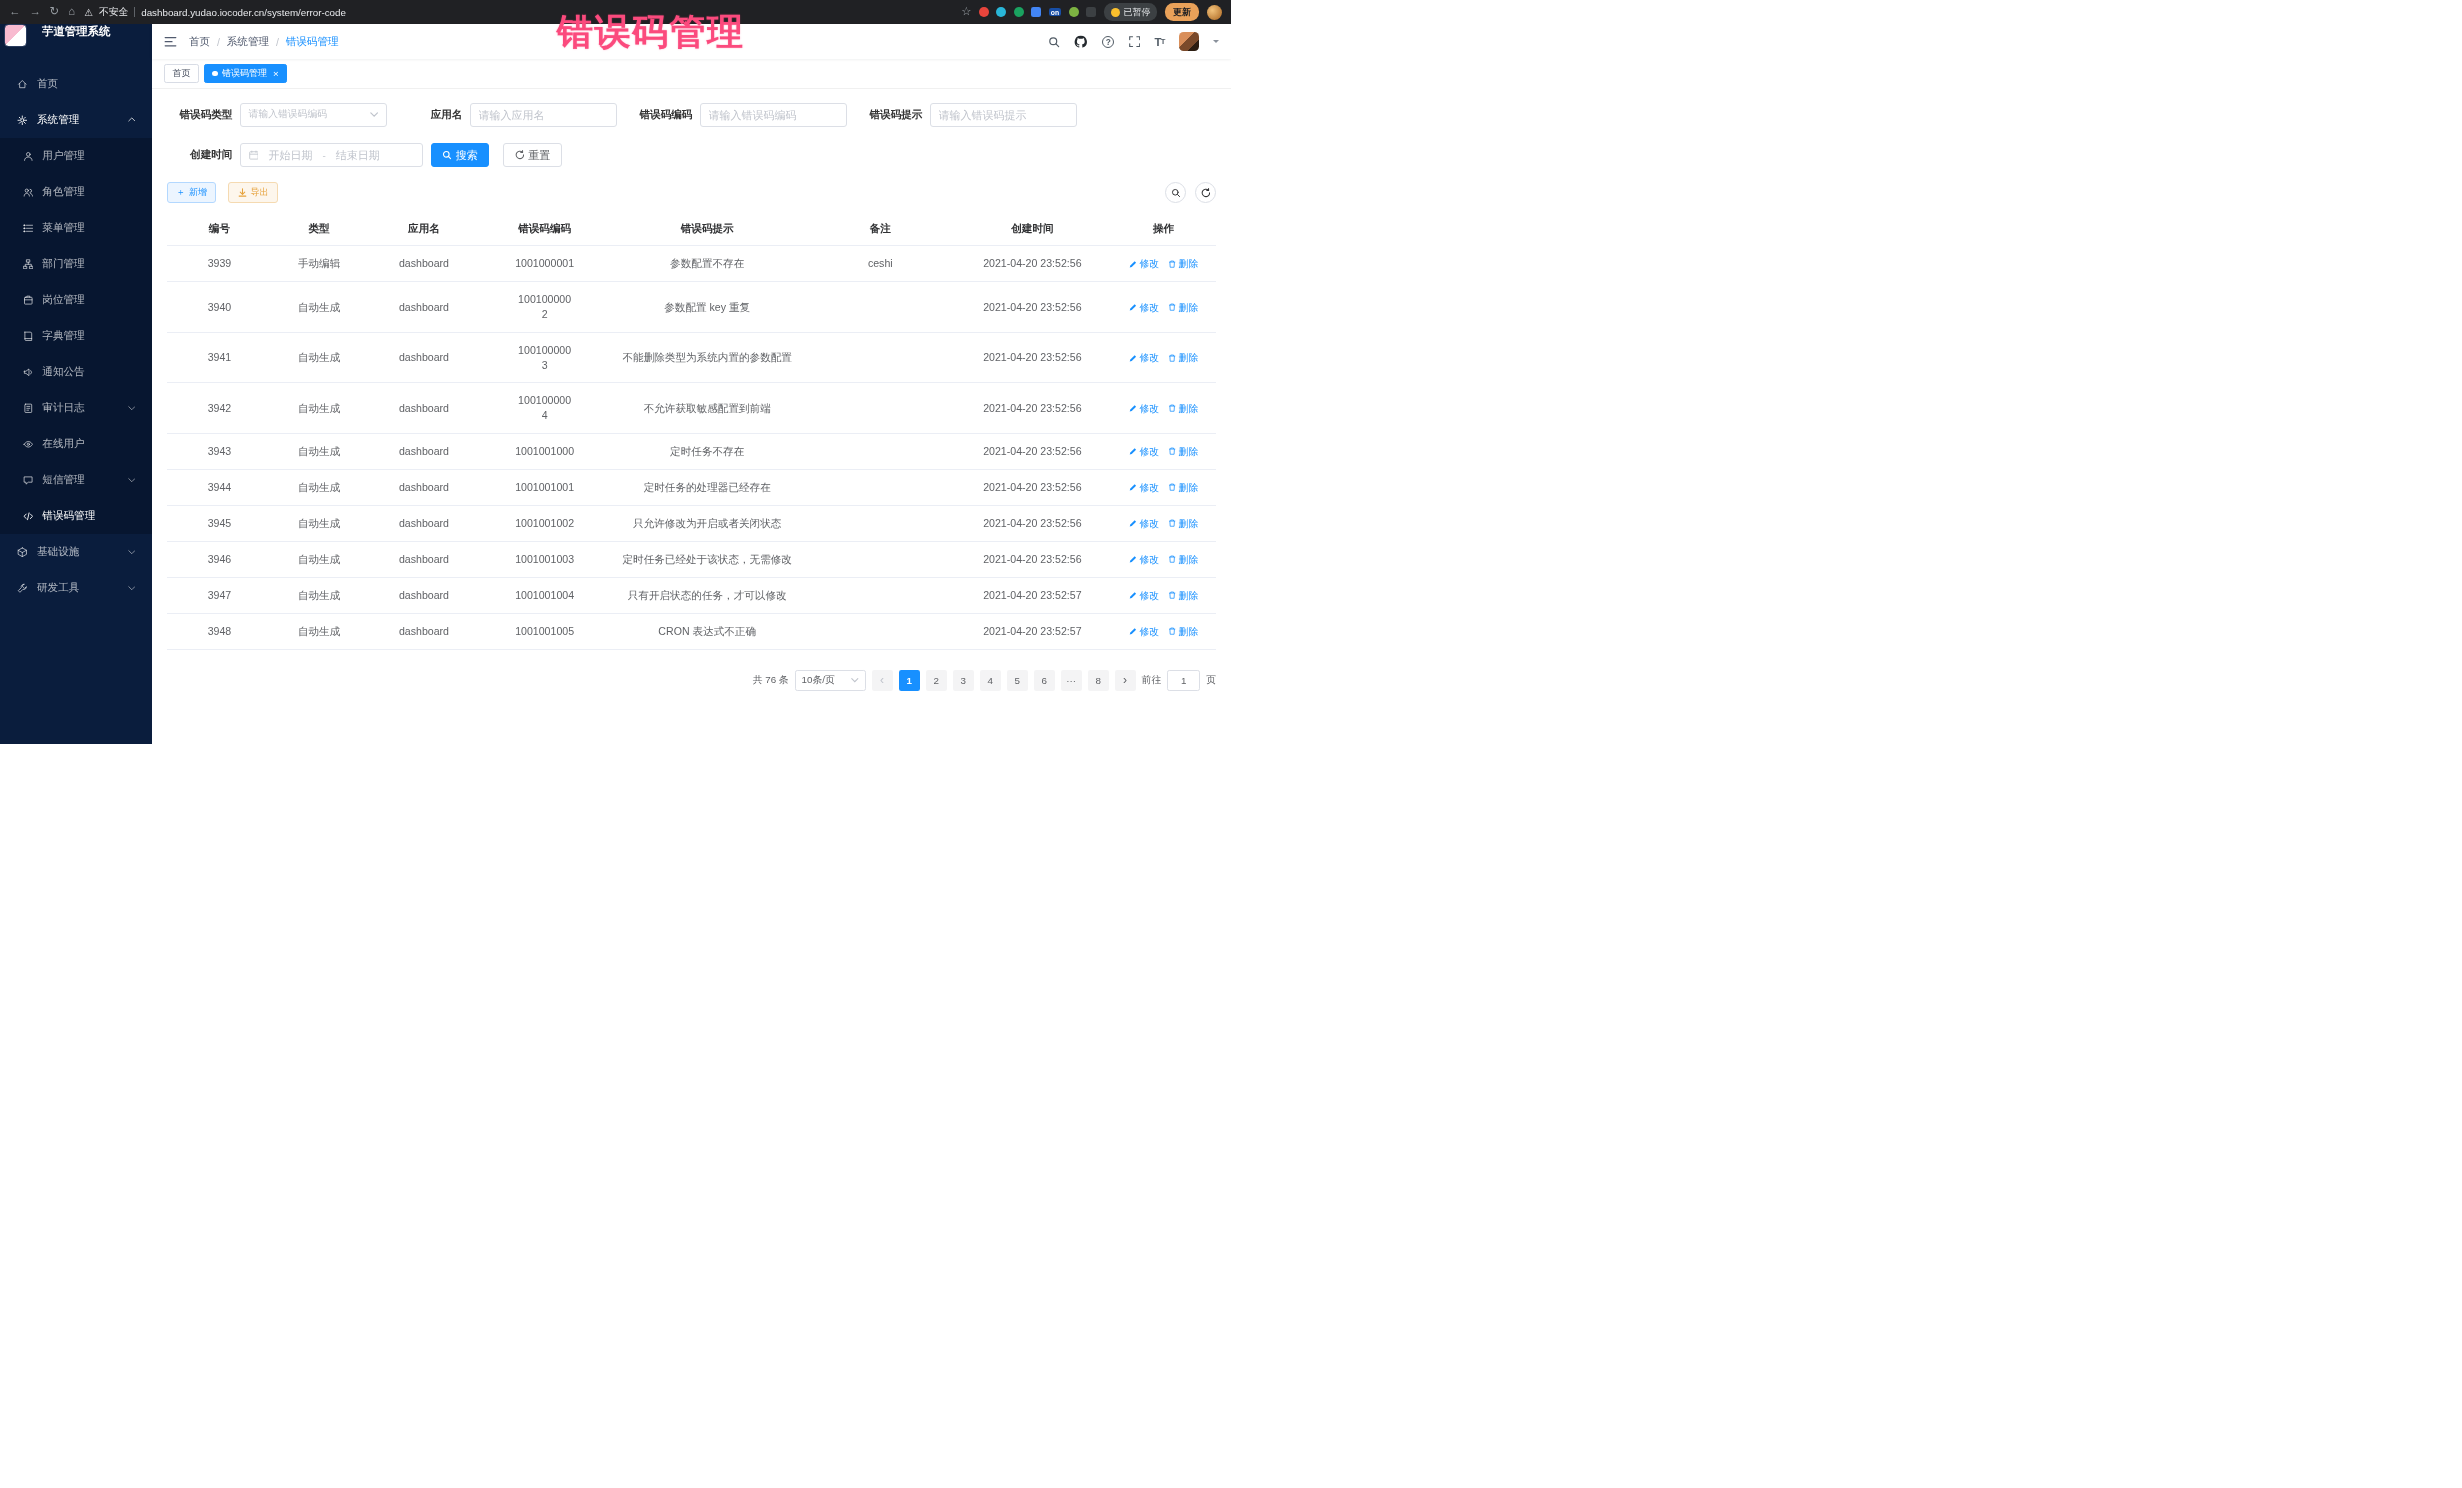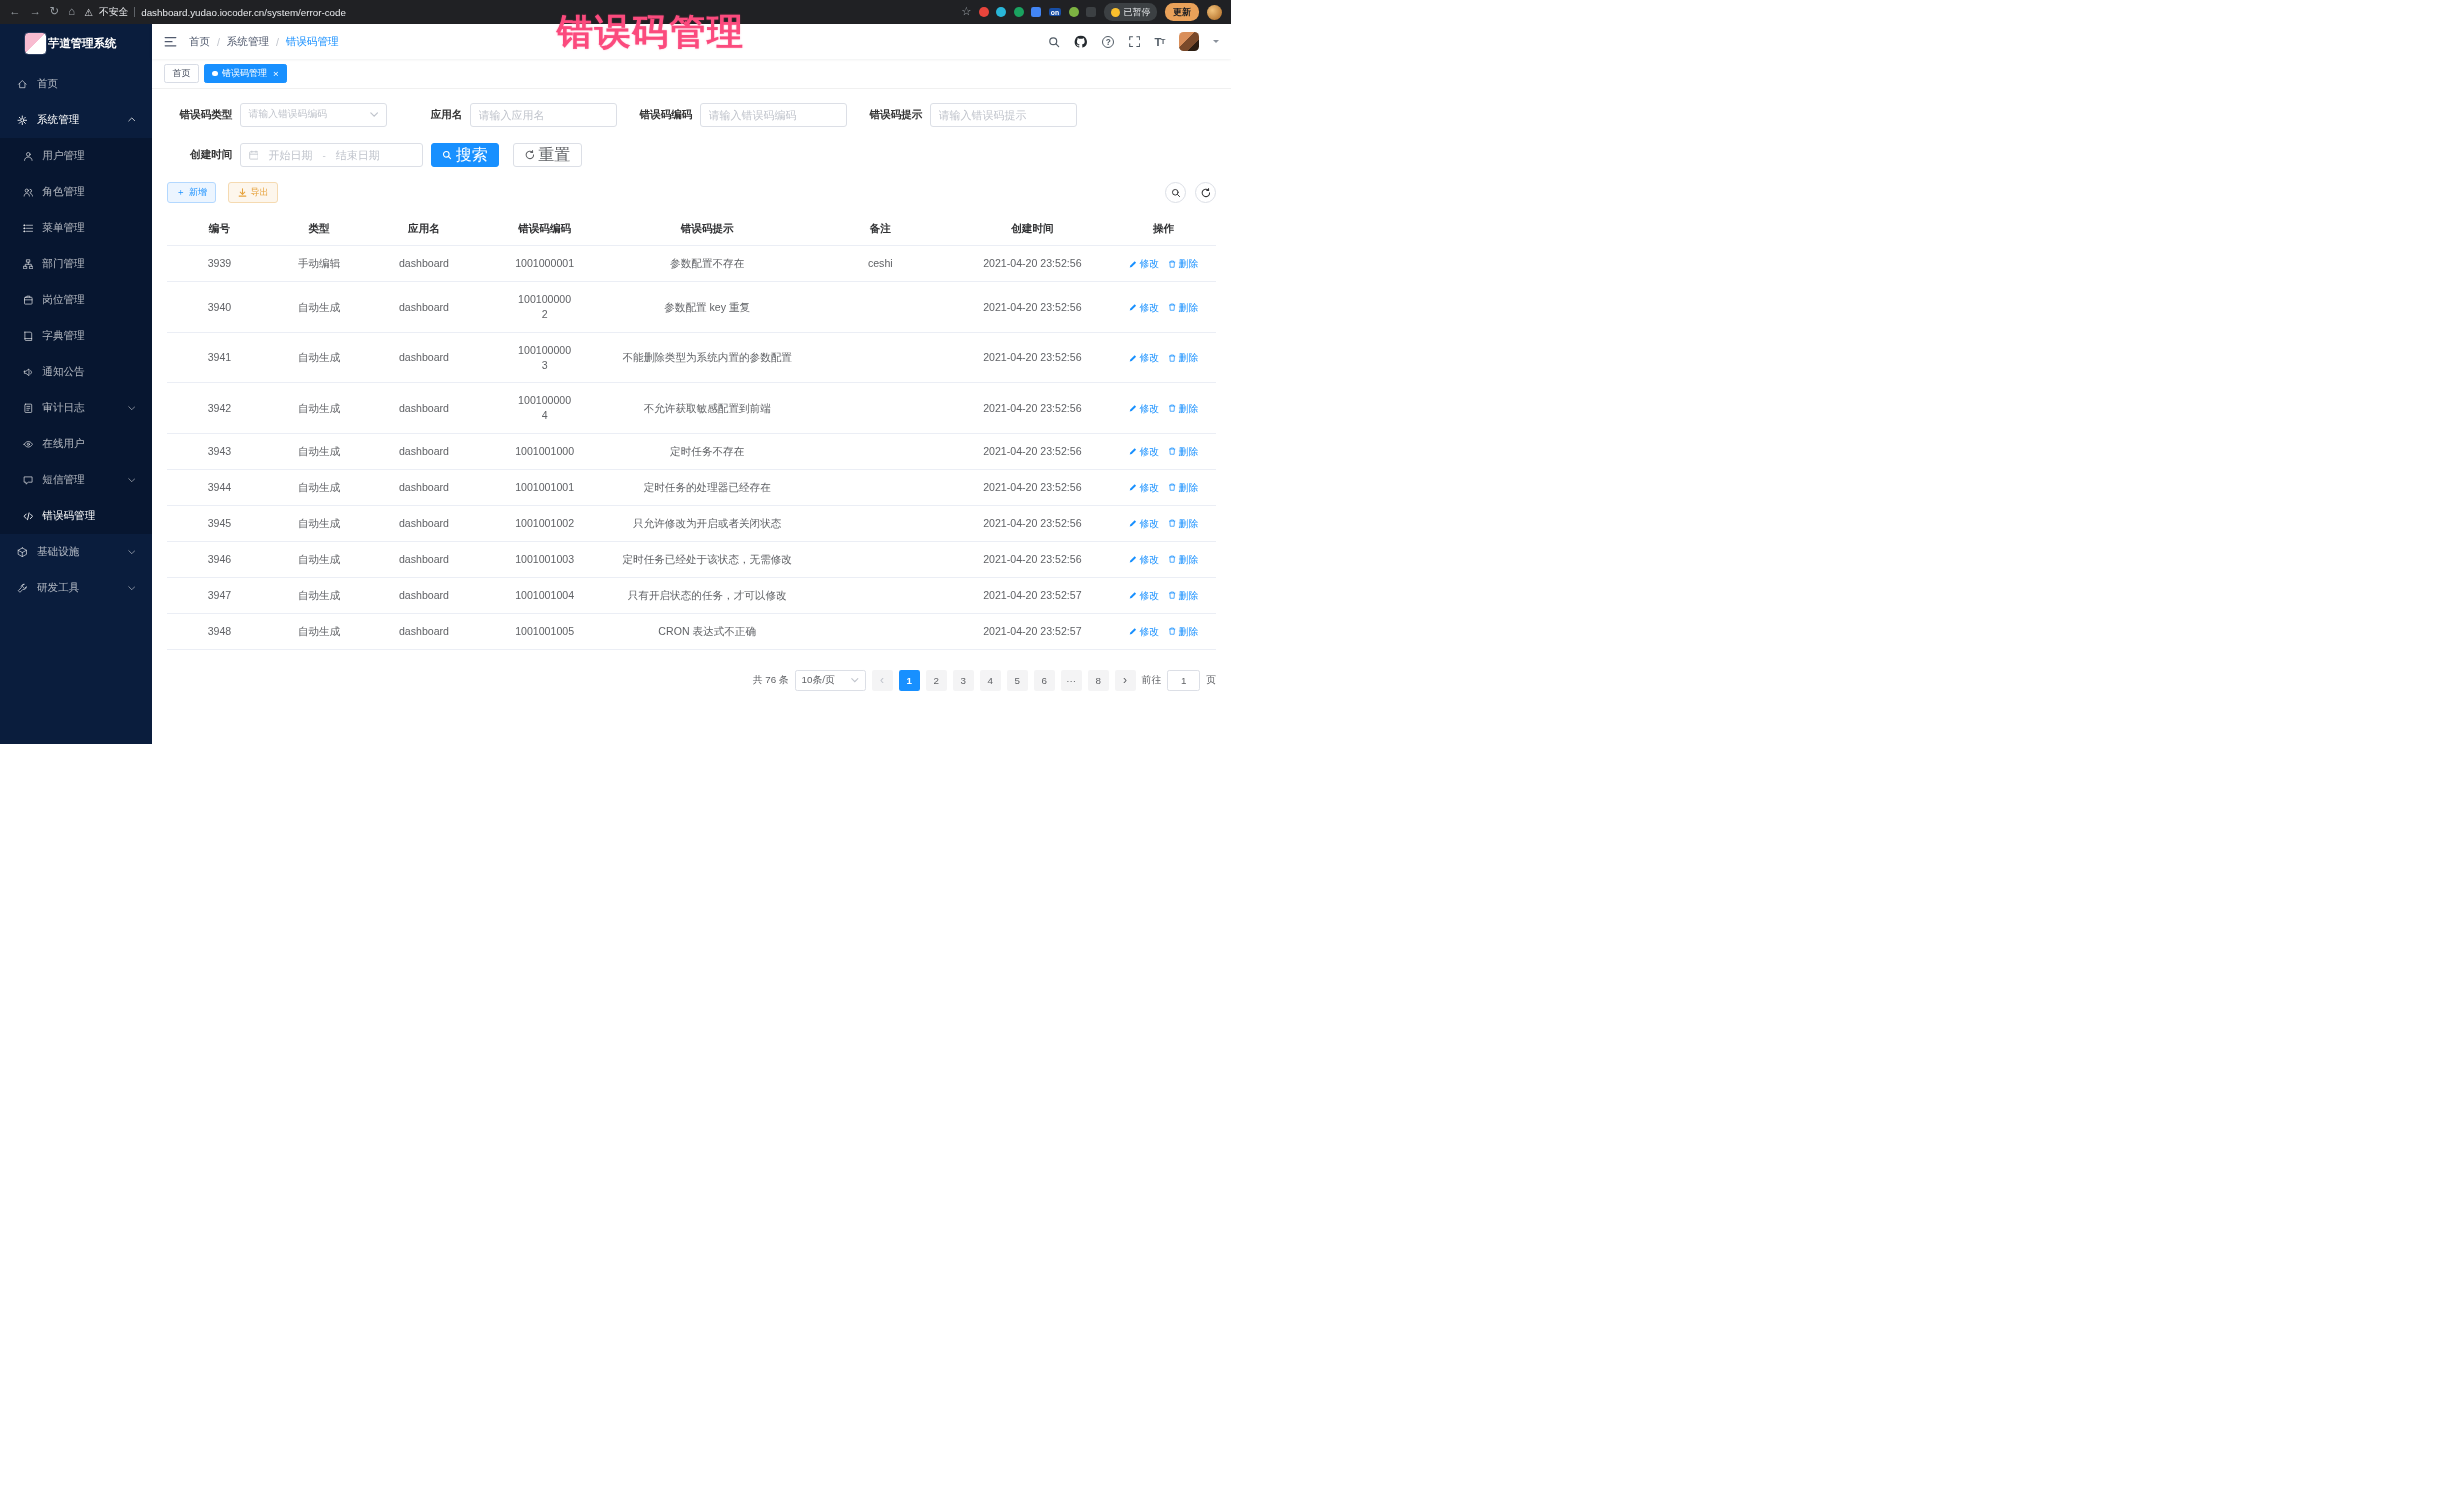--- a/index.html
+++ b/index.html
@@ -21,21 +21,21 @@
   .sq.blue{background:#4285f4}.sq.dark{background:#3c4043}
   .onchip{background:#174ea6;color:#fff;font-size:6.8px;border-radius:2.3px;padding:0.8px 2.3px;font-weight:700}
   .chip{display:flex;align-items:center;gap:3.8px;background:#3c4043;border-radius:8.3px;padding:2.3px 6.8px;color:#e8eaed;font-size:9px}
   .emoji-face{width:9px;height:9px;border-radius:50%;background:#fbc02d;display:inline-block}
   .update-pill{background:#e9a159;color:#202124;font-size:9px;font-weight:700;border-radius:8.3px;padding:2.3px 8.3px;cursor:pointer}
   .b-avatar{width:15px;height:15px;border-radius:50%;background:radial-gradient(circle at 35% 35%,#f2c27b,#a9641f)}
 
   
   .app{display:flex;height:720px}
   .sidebar{width:152px;flex-shrink:0;background:#0a1d3d;color:rgba(255,255,255,.68);display:flex;flex-direction:column;overflow:hidden}
-  .logo-row{height:39px;display:flex;align-items:center;gap:1px;padding:0 24px;flex-shrink:0}
+  .logo-row{height:39px;display:flex;align-items:flex-start;gap:15px;padding:0 4px;flex-shrink:0}
   .logo-img{width:23px;height:23px;border-radius:4.5px;background:linear-gradient(135deg,#f8bbd0 0 50%,#fff 50% 100%);border:0.8px solid #2a3c5e}
   .logo-title{color:#fff;font-size:11.4px;font-weight:700;white-space:nowrap}
   .menu{flex:1;overflow:hidden;padding-top:3px}
   .m-item{height:36px;display:flex;align-items:center;gap:8.3px;padding:0 16.7px;font-size:10.6px;cursor:pointer;white-space:nowrap}
   .m-item .mi{width:12px;display:flex;justify-content:center;flex-shrink:0}
   .m-item .chev{margin-left:auto;display:flex;opacity:.8}
   .m-item.parent-open{color:#fff}
   .submenu{background:#071630}
   .submenu .m-item{padding-left:22px;height:36px}
   .m-item.active{color:#fff}
@@ -71,21 +71,21 @@
   .f-group{width:230px;display:flex;align-items:center;flex-shrink:0}
   .f-label{width:73px;text-align:right;padding-right:7.6px;font-weight:700;color:#333;font-size:10.6px;white-space:nowrap;flex-shrink:0}
   .ctl{height:24px;border:0.8px solid #dcdfe6;border-radius:3px;background:#fff;display:flex;align-items:center;padding:0 7.6px;font-size:9.8px;color:#c0c4cc}
   .ctl.select{width:147px;justify-content:space-between;cursor:pointer}
   .ctl input{border:none;outline:none;width:100%;font-size:11px;color:#606266;font-family:inherit}
   .ctl input::placeholder{color:#c0c4cc}
   .ctl.text{width:147px}
   .ctl.dates{width:183px;gap:4.5px}
   .ctl.dates input{text-align:center;width:55px}
   .d-sep{color:#c0c4cc}
-  .btn{height:24px;border-radius:3px;border:0.8px solid #dcdfe6;background:#fff;display:inline-flex;align-items:center;gap:3.8px;padding:0 10.6px;font-size:16px;color:#606266;cursor:pointer;font-family:inherit}
+  .btn{height:24px;border-radius:3px;border:0.8px solid #dcdfe6;background:#fff;display:inline-flex;align-items:center;gap:3.8px;padding:0 10.6px;font-size:11px;color:#606266;cursor:pointer;font-family:inherit}
   .btn.primary{background:#1890ff;border-color:#1890ff;color:#fff}
   .btn.mini{height:21px;padding:0 8.3px;font-size:9px}
   .btn.plain-blue{background:#ecf5ff;border-color:#b3d8ff;color:#1890ff}
   .btn.plain-warn{background:#fdf6ec;border-color:#f5dab1;color:#e6a23c}
   .tool-row{display:flex;align-items:center;margin-bottom:9px}
   .tool-right{margin-left:auto;display:flex;gap:9px}
   .circle-btn{width:21px;height:21px;border:0.8px solid #dcdfe6;border-radius:50%;background:#fff;display:flex;align-items:center;justify-content:center;color:#303133;cursor:pointer}
 
   
   .table{width:100%}

